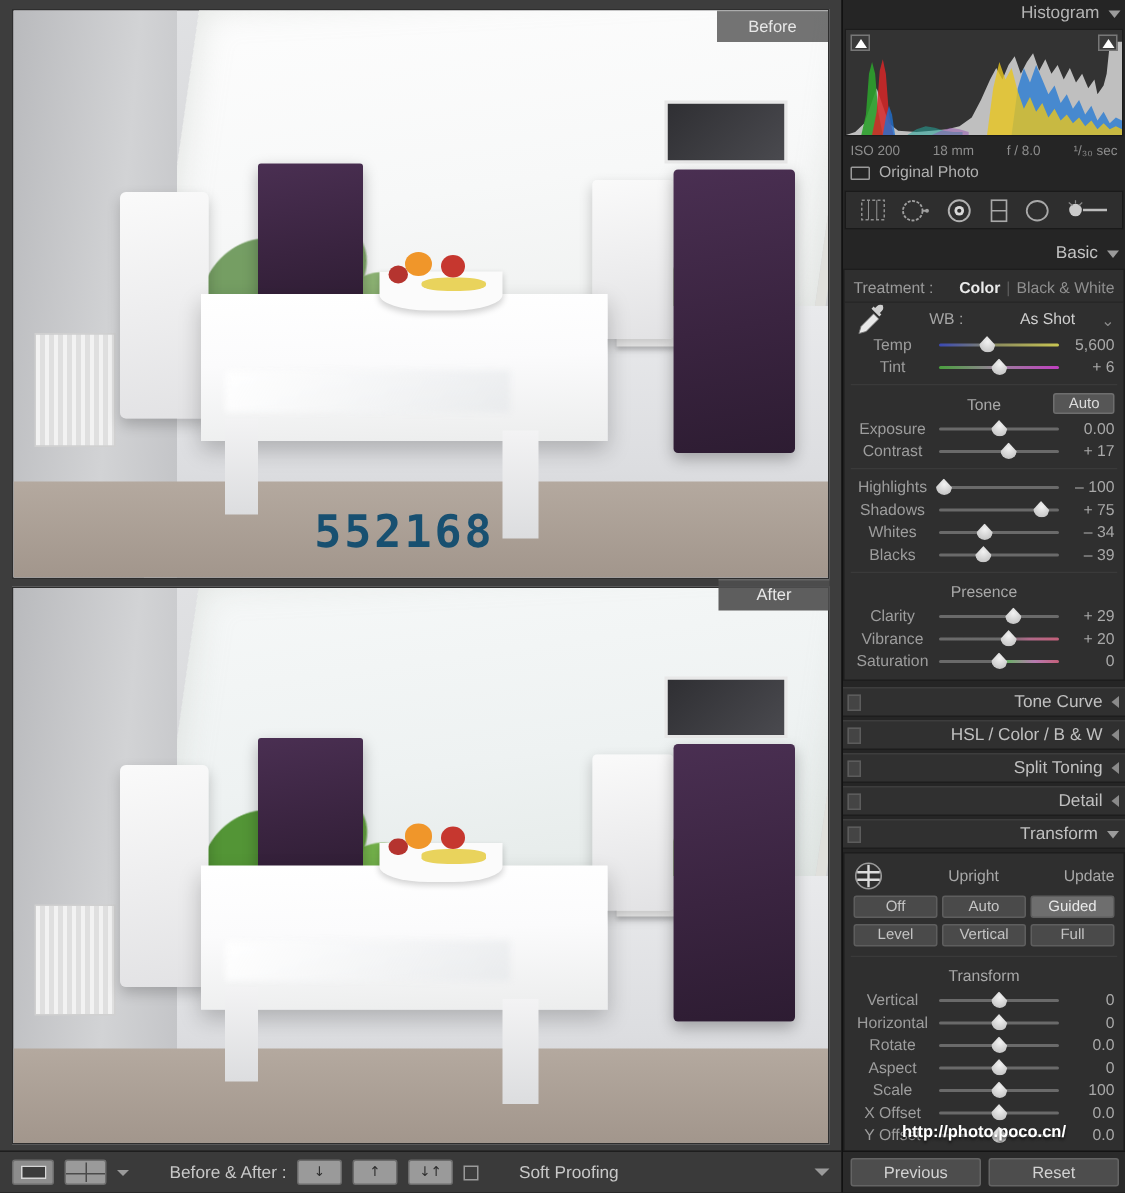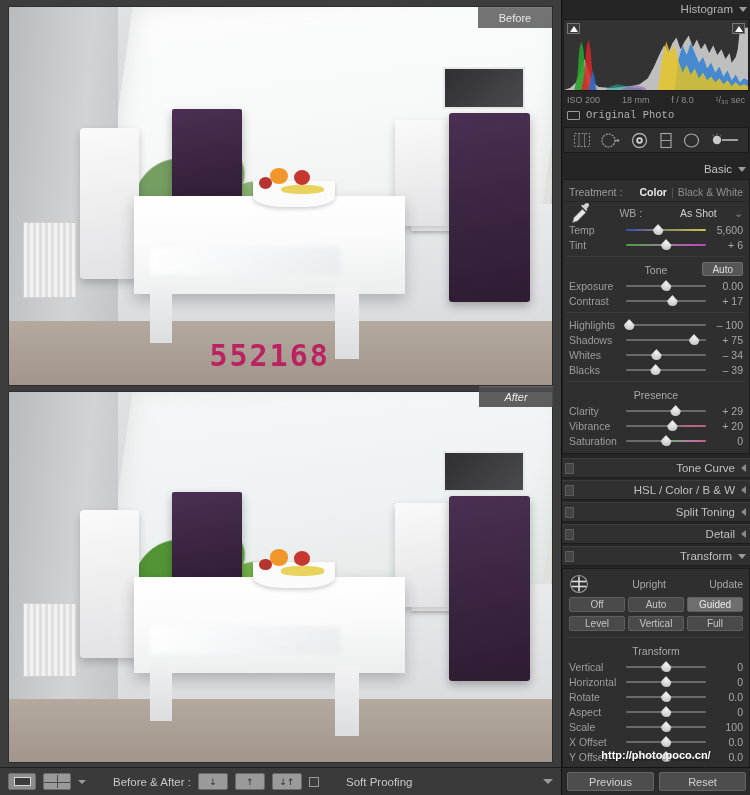--- a/index.html
+++ b/index.html
@@ -131,30 +131,30 @@
   .fruit-red    { left: 52.5%; top: 43%; width: 3%; height: 4%; background: #c6372f; }
   .fruit-red2   { left: 46%; top: 45%; width: 2.4%; height: 3.2%; background: #b5342f; }
   .fruit-banana {
     left: 50%; top: 47%; width: 8%; height: 2.6%;
     background: #e9d35c; border-radius: 40%;
   }
 
   .watermark-photo {
     position: absolute; left: 48%; top: 92%; transform: translate(-50%,-50%);
     font-family: "DejaVu Sans Mono", monospace; font-size: 30px; font-weight: bold;
-    letter-spacing: 2px; color: #be185d; opacity: .92; white-space: nowrap;
+    letter-spacing: 2px; color: #0c4a6e; opacity: .92; white-space: nowrap;
   }
 
   .ba-labels { position: absolute; right: 0; top: 0; }
   .ba-tag {
     width: 74px; height: 21px; line-height: 21px; text-align: center;
     font-size: 11px; color: #e8e8e8;
     background: rgba(92,92,92,.86); border-top: 1px solid rgba(150,150,150,.35);
   }
-  .ba-tag.after-tag { background: rgba(78,78,78,.9); font-style: italic; }
+  .ba-tag.after-tag { background: rgba(78,78,78,.9); }
 
   
   .toolbar {
     position: absolute; left: 0; bottom: 0; width: 561px; height: 28px;
     background: #3a3a3a; border-top: 1px solid #1e1e1e;
     display: flex; align-items: center; padding: 0 8px; gap: 7px;
   }
   .tb-btn {
     width: 28px; height: 17px; background: #8d8d8d; border: 1px solid #6d6d6d;
     border-radius: 2px; display: flex; align-items: center; justify-content: center;
@@ -217,21 +217,21 @@
     border-right: 4px solid transparent; border-bottom: 6px solid #fff;
   }
   .hist-svg { position: absolute; left: 0; bottom: 0; width: 100%; height: 100%; }
 
   .exif-row {
     display: flex; justify-content: space-between; font-size: 9px; color: #8d8d8d;
     padding: 4px 5px 3px 5px;
   }
   .orig-row {
     display: flex; align-items: center; gap: 6px; font-size: 10.5px;
-    color: #b0b0b0; padding: 1px 5px 6px 5px; font-family: Liberation Mono, monospace;
+    color: #b0b0b0; padding: 1px 5px 6px 5px;
   }
   .orig-icon { width: 13px; height: 9px; border: 1px solid #9a9a9a; border-radius: 1px; }
 
   .tool-strip {
     height: 26px; background: #2e2e2e; border: 1px solid #1a1a1a;
     display: flex; align-items: center; justify-content: space-around;
     margin: 0 1px 6px 1px; padding: 0 4px;
   }
   .tool-strip svg { display: block; }
 
@@ -261,21 +261,21 @@
 
   .wb-row {
     display: flex; align-items: center; height: 20px; padding: 2px 6px 0 6px;
     font-size: 10.5px; color: #a6a6a6; gap: 4px;
   }
   .eyedropper { width: 26px; height: 24px; flex: 0 0 26px; }
 
   .slider-row {
     display: flex; align-items: center; height: 15px; padding: 0 6px; gap: 5px;
   }
-  .slider-label { width: 52px; text-align: left; font-size: 10.5px; color: #9d9d9d; flex: 0 0 52px; }
+  .slider-label { width: 52px; text-align: center; font-size: 10.5px; color: #9d9d9d; flex: 0 0 52px; }
   .slider-track {
     position: relative; flex: 1; height: 11px;
   }
   .slider-track .bar {
     position: absolute; left: 0; right: 0; top: 5px; height: 2px;
     background: #6a6a6a; border-radius: 1px;
   }
   .slider-track.temp .bar { background: linear-gradient(90deg, #3a49b5, #8f8f5e, #c9c652); }
   .slider-track.tint .bar { background: linear-gradient(90deg, #4aa03e, #9a7f9c, #c13fc1); }
   .slider-track.vib .bar  { background: linear-gradient(90deg, #6a6a6a 55%, #b06a8a 75%, #c4607a 100%); }

